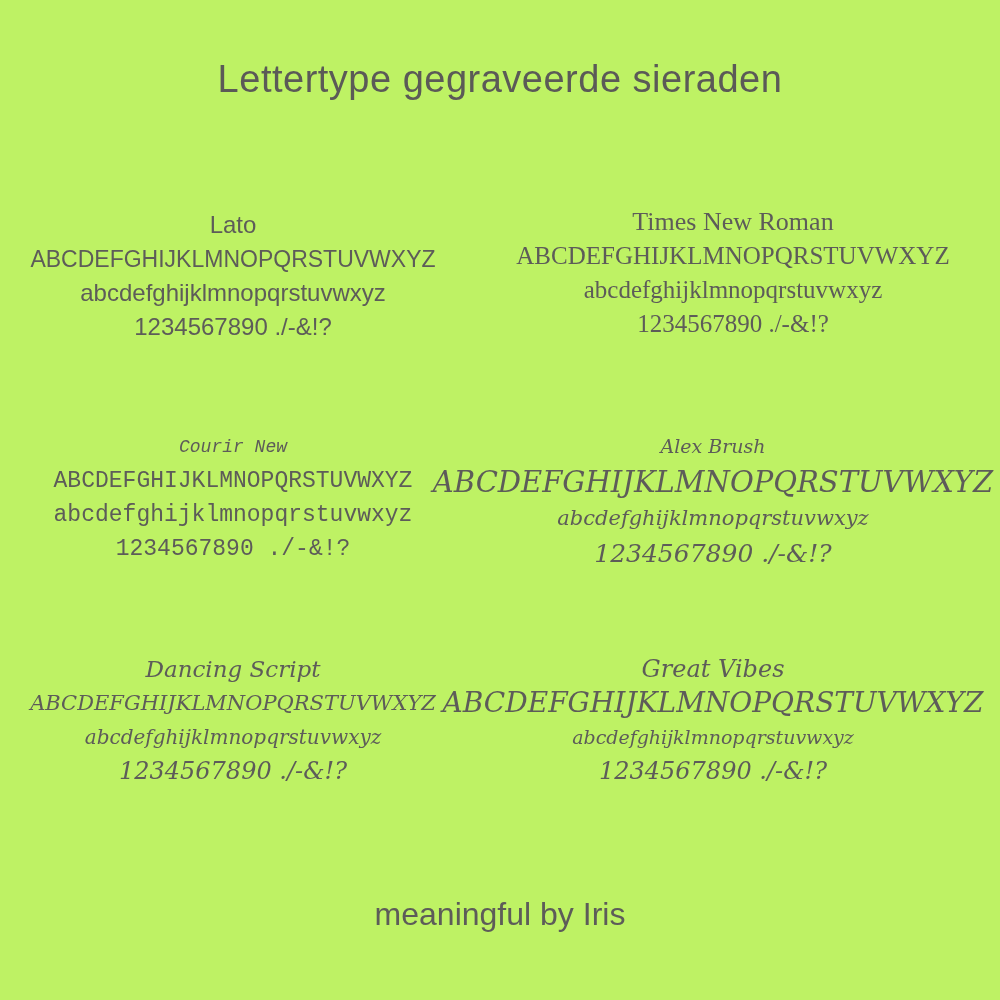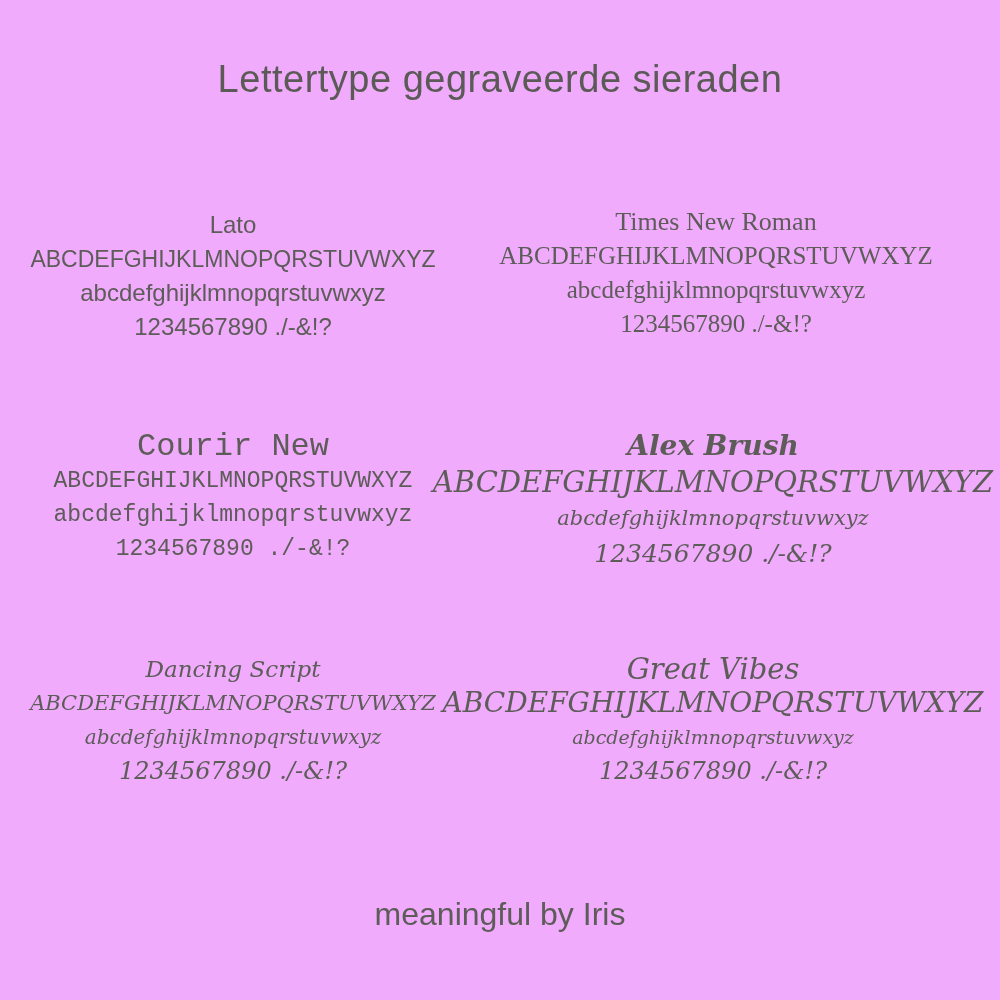--- a/index.html
+++ b/index.html
@@ -1,20 +1,20 @@
 <!DOCTYPE html>
 <html><head>
 <meta charset="utf-8">
 <style>
   html, body { margin: 0; padding: 0; }
   .canvas {
     position: relative;
     width: 1000px;
     height: 1000px;
-    background: #f0abfc;
+    background: #bef264;
     color: #5d5c59;
     overflow: hidden;
     font-family: "Liberation Sans", sans-serif;
   }
 
   .page-title {
     position: absolute;
     top: 58px;
     left: 0;
     width: 100%;
@@ -29,53 +29,53 @@
   .sample .line { line-height: 34px; white-space: nowrap; margin-left: 6px; }
 
   
   .s-lato { left: 0; top: 208px; width: 460px; font-family: "Liberation Sans", sans-serif; }
   .s-lato .name  { font-size: 24px; }
   .s-lato .upper { font-size: 23px; }
   .s-lato .lower { font-size: 24px; }
   .s-lato .nums  { font-size: 24px; }
 
   
-  .s-times { left: 443px; top: 205px; width: 540px; font-family: "Liberation Serif", serif; }
+  .s-times { left: 460px; top: 205px; width: 540px; font-family: "Liberation Serif", serif; }
   .s-times .name  { font-size: 26px; }
   .s-times .upper { font-size: 25px; }
   .s-times .lower { font-size: 25px; }
   .s-times .nums  { font-size: 25px; }
 
   
   .s-courier { left: 0; top: 430px; width: 460px; font-family: "Liberation Mono", monospace; }
-  .s-courier .name  { font-size: 32px; }
+  .s-courier .name  { font-size: 18px; font-style: italic; }
   .s-courier .upper { font-size: 23px; }
   .s-courier .lower { font-size: 23px; }
   .s-courier .nums  { font-size: 23px; }
 
   
   .script { font-family: "DejaVu Serif", serif; font-style: italic; }
   .script .line { line-height: 36px; }
 
   .s-alex { left: 420px; top: 428px; width: 580px; }
-  .s-alex .name  { font-size: 28px; font-weight: bold; }
+  .s-alex .name  { font-size: 19px; }
   .s-alex .upper { font-size: 29px; }
   .s-alex .lower { font-size: 21px; }
   .s-alex .nums  { font-size: 25px; }
 
   .s-dancing { left: 0; top: 652px; width: 460px; }
   .s-dancing .line { line-height: 34px; text-align: center; }
   .s-dancing .name  { font-size: 23px; }
   .s-dancing .upper { font-size: 21px; }
   .s-dancing .lower { font-size: 20px; }
   .s-dancing .nums  { font-size: 24px; }
 
   .s-great { left: 420px; top: 652px; width: 580px; }
   .s-great .line { line-height: 34px; }
-  .s-great .name  { font-size: 29px; }
+  .s-great .name  { font-size: 24px; }
   .s-great .upper { font-size: 28px; }
   .s-great .lower { font-size: 19px; }
   .s-great .nums  { font-size: 24px; }
 
   .page-footer {
     position: absolute;
     top: 896px;
     left: 0;
     width: 100%;
     text-align: center;

